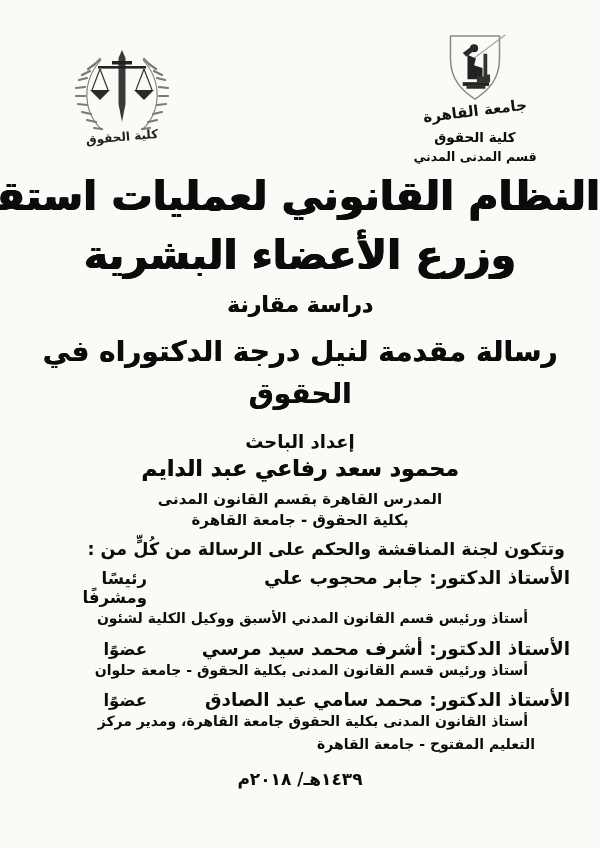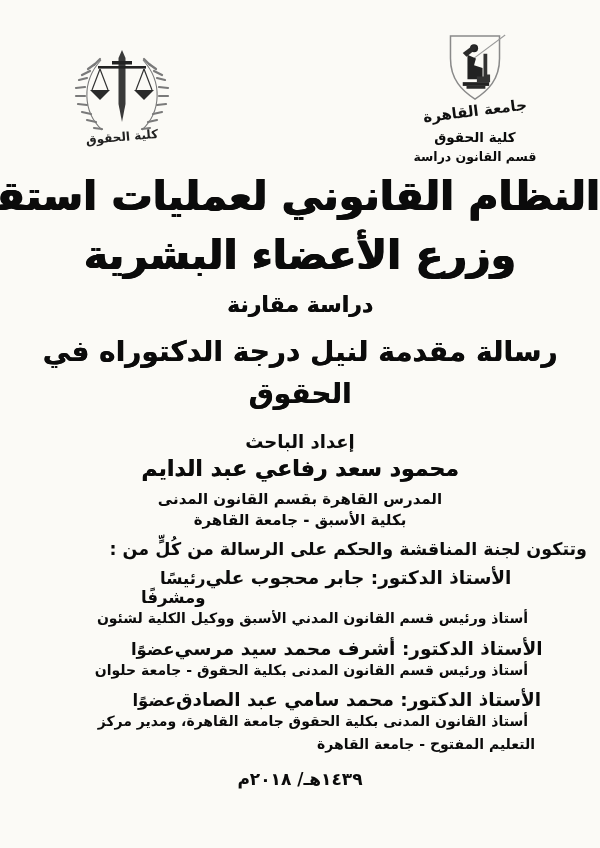--- a/index.html
+++ b/index.html
@@ -38,24 +38,24 @@
     text-shadow:0.4px 0 0 currentColor;}
   
   .prep-heading{font-size:18px;text-align:center;margin-top:16px;direction:rtl;}
   .researcher-name{font-size:22px;text-align:center;margin-top:4px;direction:rtl;
     text-shadow:0.4px 0 0 currentColor;}
   .pos1{font-size:15px;text-align:center;margin-top:9px;direction:rtl;}
   .pos2{font-size:15px;text-align:center;margin-top:3px;direction:rtl;}
   
   .committee-heading{
     font-size:17.5px;direction:rtl;text-align:right;
-    padding:0 13px 0 30px;margin-top:10px;
+    padding:0 35px 0 30px;margin-top:10px;
   }
   .mrow{
-    display:flex;justify-content:center;align-items:baseline;
+    display:flex;justify-content:space-between;align-items:baseline;
     padding:0 30px 0 55px;margin-top:8px;
   }
   .mname{direction:rtl;text-align:right;font-size:18.5px;}
   .mrole{width:92px;text-align:right;font-size:16.5px;direction:rtl;}
   .desc{direction:rtl;text-align:right;font-size:14px;line-height:1.6;
     padding-right:72px;padding-left:30px;}
   .desc.ind2{padding-right:95px;}
   .desc.ind3{padding-right:65px;}
   
   .date-line{font-size:17px;text-align:center;margin-top:14px;direction:rtl;}
@@ -119,34 +119,34 @@
 
       <circle cx="34" cy="17" r="4.3" fill="#222"></circle>
       <path d="M22,22 l12,-9 l3,4 l-11,9 z" fill="#2a2a2a"></path>
       <path d="M27,24 l9,4 l-2,7 l9,3 l0,12 l-16,0 z" fill="#222"></path>
       <path d="M44,23 v24 h-7 v6 h14 v-8 h-3 v-22 z" fill="#333"></path>
       <rect x="22" y="53" width="28" height="4" fill="#222"></rect>
       <rect x="26" y="57" width="20" height="3" fill="#2a2a2a"></rect>
     </svg>
     <div class="univ-callig">جامعة القاهرة</div>
     <div class="faculty-line">كلية الحقوق</div>
-    <div class="dept-line">قسم القانون دراسة</div>
+    <div class="dept-line">قسم المدنى المدني</div>
   </div>
 
   <div class="title-block">
     <div class="title-l1">النظام القانوني لعمليات استقطاع</div>
     <div class="title-l2">وزرع الأعضاء البشرية</div>
     <div class="study-type">دراسة مقارنة</div>
     <div class="thesis-line">رسالة مقدمة لنيل درجة الدكتوراه في الحقوق</div>
   </div>
 
   <div class="prep-heading">إعداد الباحث</div>
   <div class="researcher-name">محمود سعد رفاعي عبد الدايم</div>
   <div class="pos1">المدرس القاهرة بقسم القانون المدنى</div>
-  <div class="pos2">بكلية الأسبق - جامعة القاهرة</div>
+  <div class="pos2">بكلية الحقوق - جامعة القاهرة</div>
 
   <div class="committee-heading">وتتكون لجنة المناقشة والحكم على الرسالة من كُلٍّ من :</div>
 
   <div class="mrow">
     <div class="mrole">رئيسًا ومشرفًا</div>
     <div class="mname">الأستاذ الدكتور: جابر محجوب علي</div>
   </div>
   <div class="desc">أستاذ ورئيس قسم القانون المدني الأسبق ووكيل الكلية لشئون</div>
 
   <div class="mrow">

